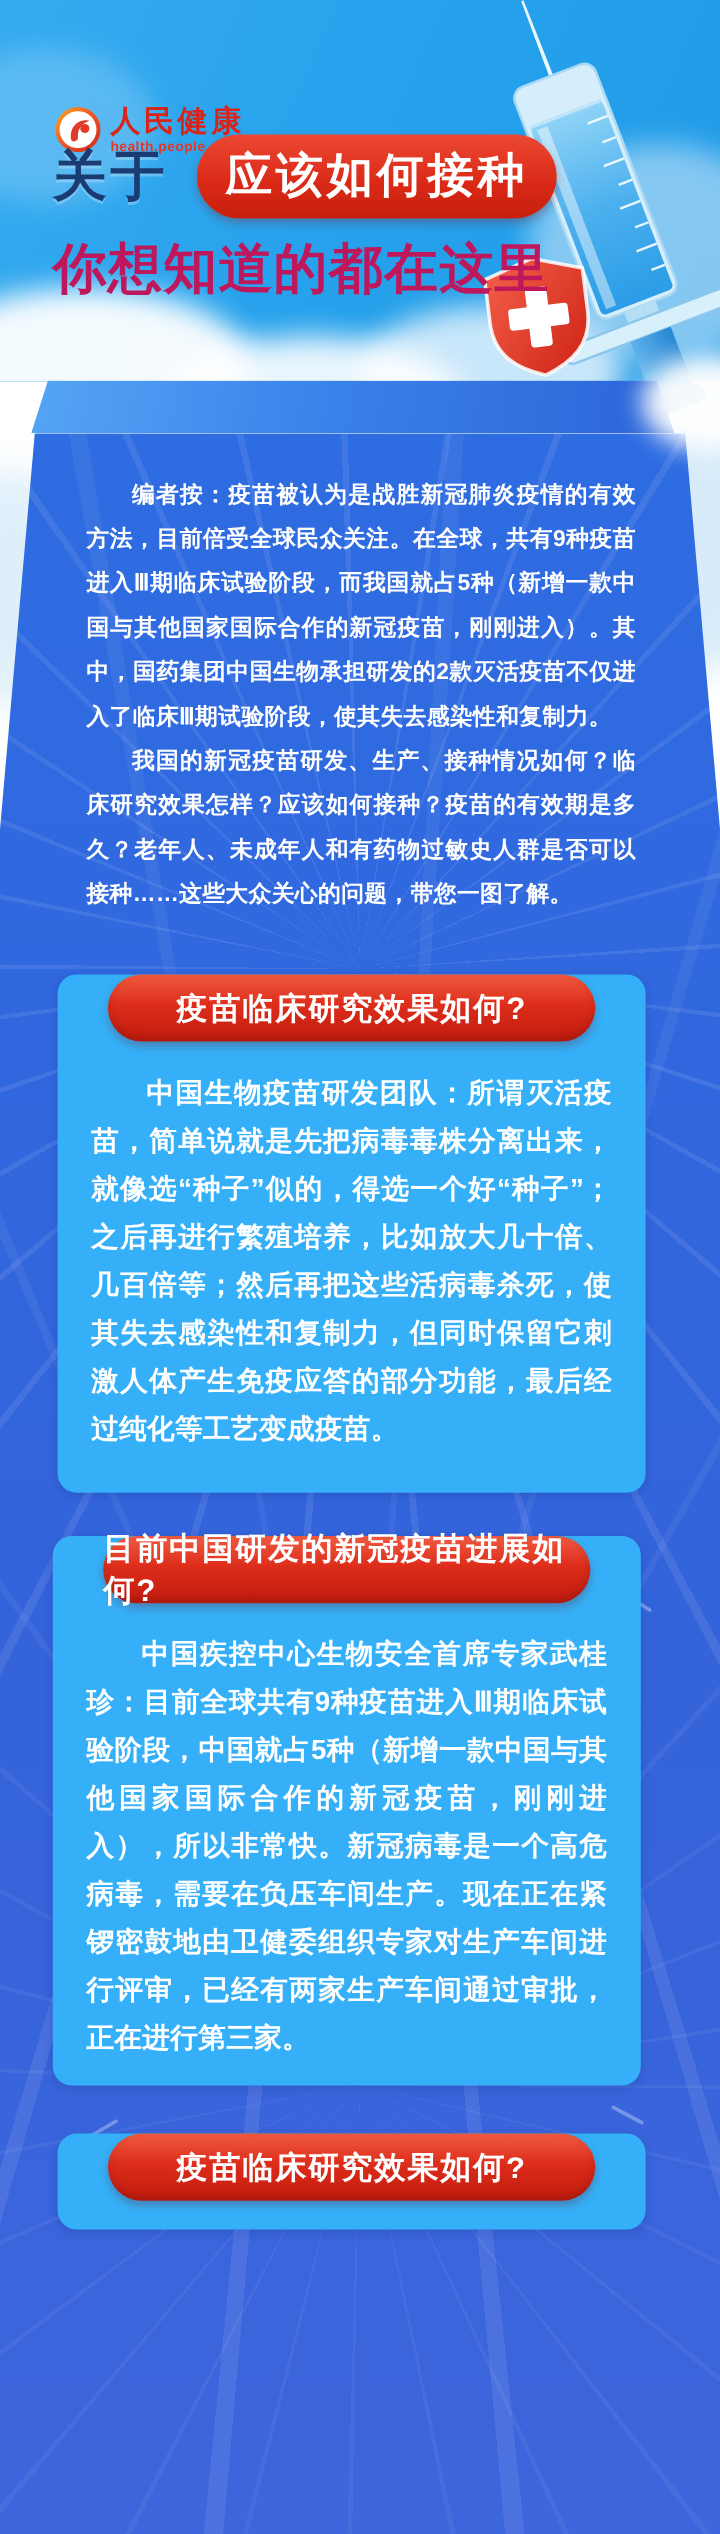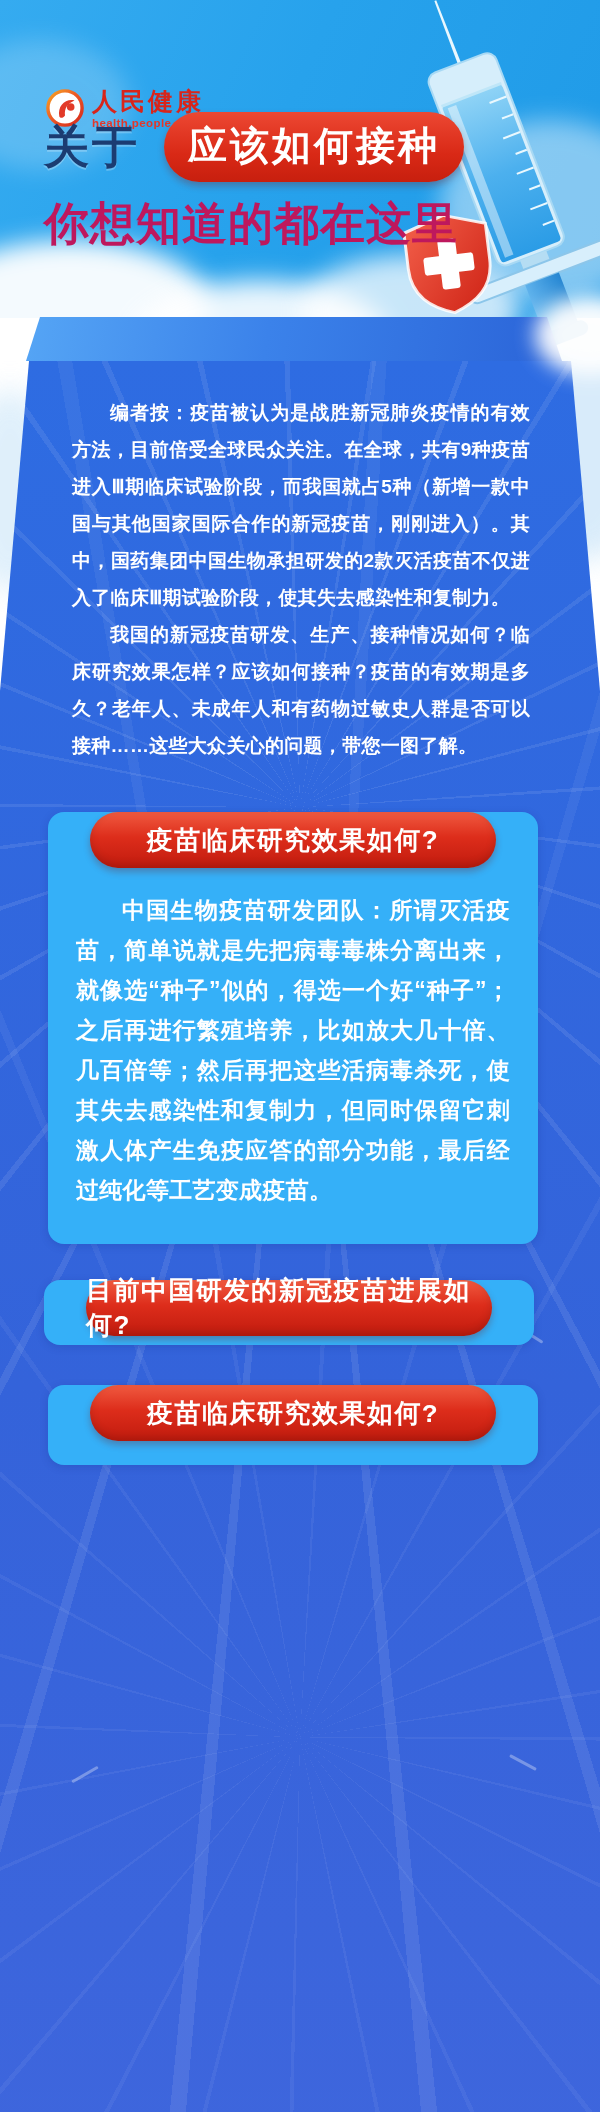--- a/index.html
+++ b/index.html
@@ -78,21 +78,21 @@
     padding:0 70px 0 72px; color:#ffffff; font-weight:bold;
     font-size:19px; line-height:37px; text-align:justify; letter-spacing:.3px;
   }
   .editor-note p { text-indent:2em; margin:0; }
   
   .card {
     width:490px; margin:36px auto 0 48px; background:#35b0f8; border-radius:16px;
     box-shadow:0 2px 8px rgba(10,40,120,.18);
   }
   .card-1 { margin-top:34px; padding-bottom:34px; }
-  .card-2 { padding-bottom:9px;margin-left:44px; }
+  .card-2 { padding-bottom:20px;margin-left:44px; }
   .card-3 { padding-bottom:24px; }
   .q-pill {
     width:406px; height:56px; margin:48px auto 0; border-radius:32px;
     display:flex; align-items:center; justify-content:center;
     color:#ffffff; font-size:26px; font-weight:bold; letter-spacing:1.5px;
     background:linear-gradient(180deg,#f05a40 0%,#dd2d1b 45%,#c11b0e 100%);
     box-shadow:0 4px 7px rgba(120,12,6,.28), inset 0 -3px 8px rgba(0,0,0,.14);
   }
   .card-2 .q-pill { margin-top:24px; }
   .card-3 .q-pill { margin-top:40px;font-family:Liberation Mono, monospace; }
@@ -171,20 +171,21 @@
         <p>我国的新冠疫苗研发、生产、接种情况如何？临床研究效果怎样？应该如何接种？疫苗的有效期是多久？老年人、未成年人和有药物过敏史人群是否可以接种……这些大众关心的问题，带您一图了解。</p>
       </div>
 
       <section class="card card-1">
         <div class="q-pill">疫苗临床研究效果如何?</div>
         <p class="answer">中国生物疫苗研发团队：所谓灭活疫苗，简单说就是先把病毒毒株分离出来，就像选“种子”似的，得选一个好“种子”；之后再进行繁殖培养，比如放大几十倍、几百倍等；然后再把这些活病毒杀死，使其失去感染性和复制力，但同时保留它刺激人体产生免疫应答的部分功能，最后经过纯化等工艺变成疫苗。</p>
       </section>
 
       <section class="card card-2">
         <div class="q-pill">目前中国研发的新冠疫苗进展如何?</div>
+        <p class="answer">中国疾控中心生物安全首席专家武桂珍：目前全球共有9种疫苗进入Ⅲ期临床试验阶段，中国就占5种（新增一款中国与其他国家国际合作的新冠疫苗，刚刚进入），所以非常快。新冠病毒是一个高危病毒，需要在负压车间生产。现在正在紧锣密鼓地由卫健委组织专家对生产车间进行评审，已经有两家生产车间通过审批，正在进行第三家。</p>
       </section>
 
       <section class="card card-3">
         <div class="q-pill">疫苗临床研究效果如何?</div>
       </section>
     </div>
   </div>
 
   <div class="c8"></div>
 

